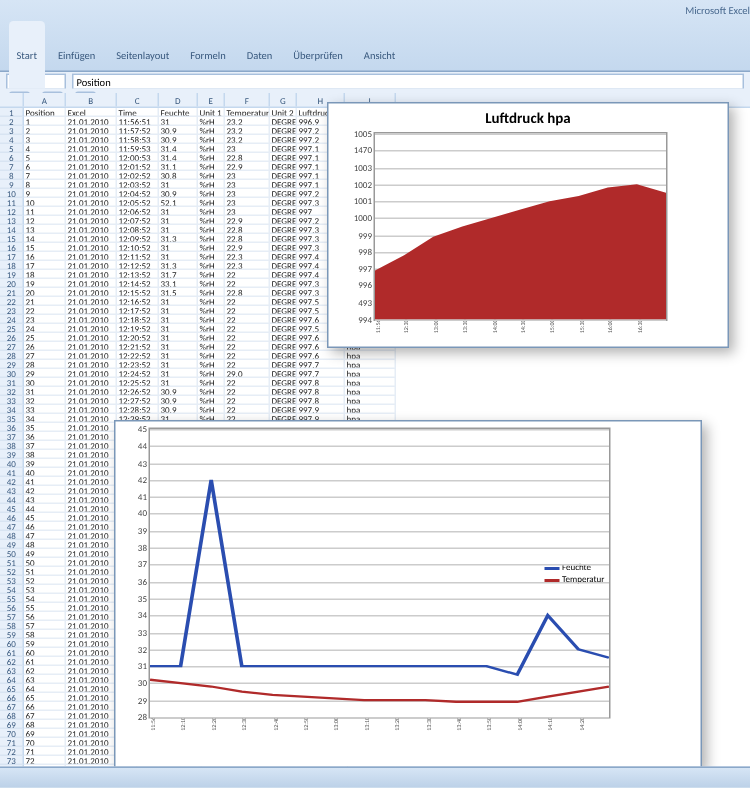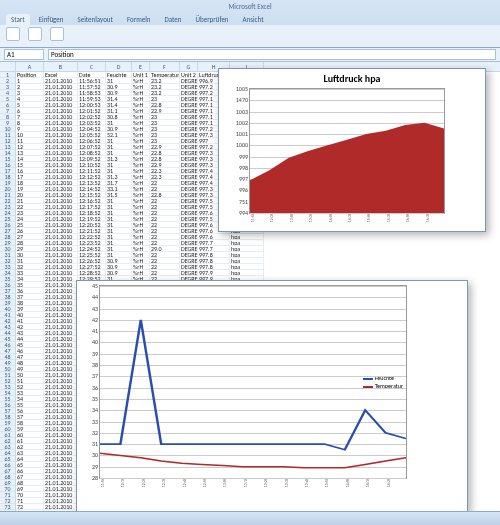--- a/index.html
+++ b/index.html
@@ -1,20 +1,20 @@
 <!DOCTYPE html>
 <html><head>
 <meta charset="utf-8">
 <style>
 *{margin:0;padding:0;box-sizing:border-box;font-family:Calibri,Arial,sans-serif}
 body{width:500px;height:525px;overflow:hidden;background:#bcd1e8;position:relative;font-size:7px}
 .ribbon{height:48px;background:linear-gradient(#d6e5f5,#c4d8ee);border-bottom:1px solid #8ba8c9;position:relative}
-.title-bar{height:14px;text-align:center;font-size:7px;color:#4a6a8f;line-height:14px}
+.title-bar{height:14px;text-align:right;font-size:7px;color:#4a6a8f;line-height:14px}
 .tabs{display:flex;gap:4px;padding:0 6px;font-size:7px}
-.tab{padding:1px 5px;color:#3a5a7f;cursor:pointer}
+.tab{padding:18px 5px;color:#3a5a7f;cursor:pointer}
 .tab.active{background:#e8f0fa;border-radius:3px 3px 0 0}
 .ribbon-body{height:22px;background:#e8f0fa;display:flex;padding:2px 6px;gap:8px}
 .rb-btn{width:14px;height:14px;background:#fff;border:1px solid #a8c0dd;border-radius:2px}
 .formula-bar{height:14px;background:#e8f0fa;display:flex;align-items:center;padding:0 4px;gap:4px;border-bottom:1px solid #a8c0dd;font-size:7px}
 .name-box{width:40px;height:11px;background:#fff;border:1px solid #a8c0dd;padding:0 2px}
 .formula-in{flex:1;height:11px;background:#fff;border:1px solid #a8c0dd;padding:0 2px}
 .sheet{position:relative;height:calc(100% - 76px);overflow:hidden;background:#fff}
 .col-head{display:flex;background:#e8f0fa;border-bottom:1px solid #c4d8ee;height:10px;font-size:6px;position:sticky;top:0}
 .ch{border-right:1px solid #c4d8ee;text-align:center;color:#3a5a7f;line-height:10px}
 .rows{font-size:6px;color:#222}
@@ -76,21 +76,21 @@
       <div class="ch" style="width: 30px;">F</div>
       <div class="ch" style="width: 18px;">G</div>
       <div class="ch" style="width: 32px;">H</div>
       <div class="ch" style="width: 34px;">I</div>
     </div>
   <div class="rows">
       <div class="row">
         <div class="rh">1</div>
         <div class="cell c-a">Position</div>
         <div class="cell c-b">Excel</div>
-        <div class="cell c-c">Date</div>
+        <div class="cell c-c">Time</div>
         <div class="cell c-d">Feuchte</div>
         <div class="cell c-e">Unit 1</div>
         <div class="cell c-f">Temperatur</div>
         <div class="cell c-g">Unit 2</div>
         <div class="cell c-h">Luftdruck hpa</div>
         <div class="cell c-i"></div>
       </div>
       <div class="row">
         <div class="rh">2</div>
         <div class="cell c-a">1</div>
@@ -984,21 +984,21 @@
           <div class="xl" style="left: 40%;">14:00</div>
           <div class="xl" style="left: 50%;">14:30</div>
           <div class="xl" style="left: 60%;">15:00</div>
           <div class="xl" style="left: 70%;">15:30</div>
           <div class="xl" style="left: 80%;">16:00</div>
           <div class="xl" style="left: 90%;">16:30</div>
         </div>
     <div class="gridline" style="top: 100%;"></div>
         <div class="ytick" style="top: 100%;">994</div>
         <div class="gridline" style="top: 90.9091%;"></div>
-        <div class="ytick" style="top: 90.9091%;">751</div>
+        <div class="ytick" style="top: 90.9091%;">493</div>
         <div class="gridline" style="top: 81.8182%;"></div>
         <div class="ytick" style="top: 81.8182%;">996</div>
         <div class="gridline" style="top: 72.7273%;"></div>
         <div class="ytick" style="top: 72.7273%;">997</div>
         <div class="gridline" style="top: 63.6364%;"></div>
         <div class="ytick" style="top: 63.6364%;">998</div>
         <div class="gridline" style="top: 54.5455%;"></div>
         <div class="ytick" style="top: 54.5455%;">999</div>
         <div class="gridline" style="top: 45.4545%;"></div>
         <div class="ytick" style="top: 45.4545%; margin-left: 46px;">1000</div>

